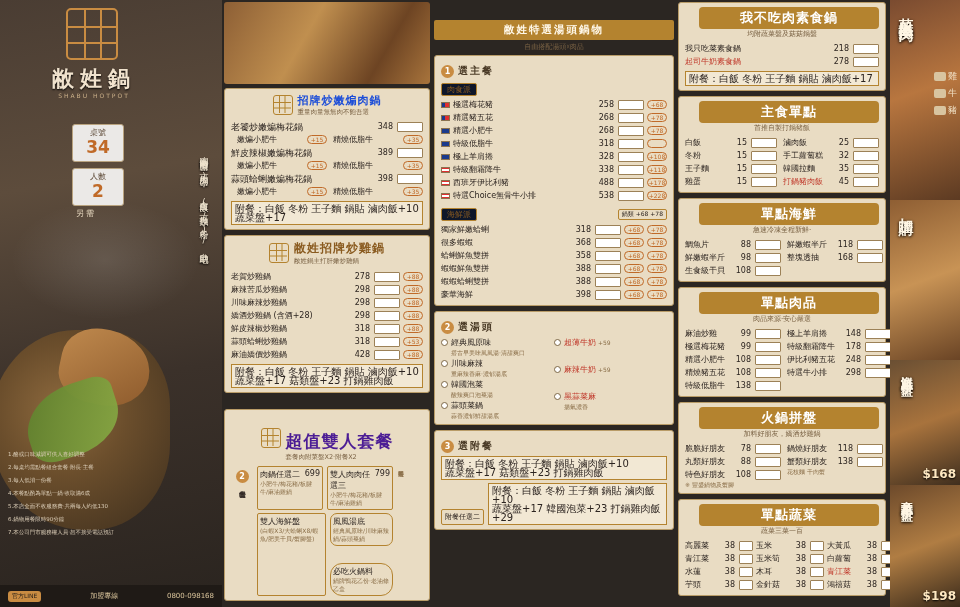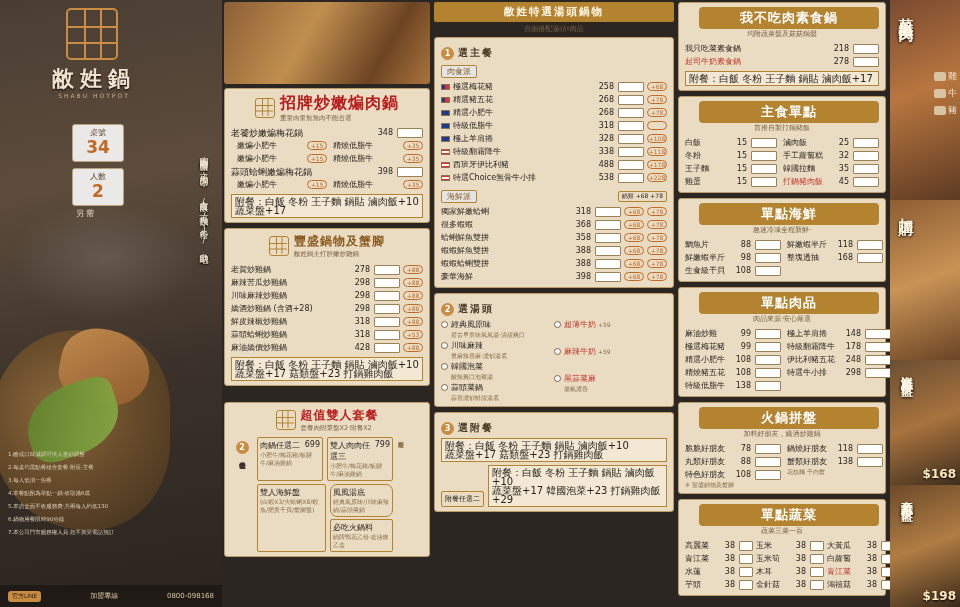--- a/index.html
+++ b/index.html
@@ -132,21 +132,21 @@
   .row .badge {
     width:20px; height:9px; border:1px solid #c06a28; color:#c06a28;
     border-radius:5px; font-size:6px; text-align:center; line-height:8px; margin-left:3px;
   }
   .flag { width:9px; height:6px; margin-right:3px; border:.5px solid #8a7250; flex:0 0 auto; }
   .f-tw { background:linear-gradient(90deg,#1b3a8c 42%,#e03030 42%); }
   .f-us { background:linear-gradient(180deg,#e03030 0 20%,#fff 20% 40%,#e03030 40% 60%,#fff 60% 80%,#e03030 80%); }
   .f-au { background:#1b3a8c; }
   .f-nz { background:#1b3a8c; }
   .group-label {
-    display:inline-block; background:#e5e5e5; border:1px solid #b4832f; color:#8a5b20;
+    display:inline-block; background:#0f172a; border:1px solid #b4832f; color:#8a5b20;
     font-size:8px; padding:0 5px; border-radius:2px; margin:3px 0 2px;
   }
   .step {
     display:flex; align-items:center; gap:4px; margin:4px 0 2px;
   }
   .step .num {
     width:13px; height:13px; border-radius:50%; background:#c98c42; color:#fff;
     font-size:8px; text-align:center; line-height:13px; font-weight:bold; flex:0 0 auto;
   }
   .step .tx { font-size:10px; font-weight:bold; letter-spacing:2px; color:#4a3a26; }
@@ -244,38 +244,43 @@
 
   <div class="col" style="left:224px; width:206px;">
 
     <div style="height:82px; margin:2px 0 4px; border-radius:3px; overflow:hidden;
                 background:linear-gradient(120deg,#8d5f35,#c08f4f 40%,#6d4423 75%,#a8743c);"></div>
 
     <div class="panel">
       <div style="display:flex; align-items:center; gap:5px; justify-content:center;">
         <div class="logo-mark"></div>
         <div>
-          <div style="font-size:16px; font-weight:bold; color:#b91c1c; letter-spacing:1px;">招牌炒嫩煸肉鍋</div>
+          <div style="font-size:11px; font-weight:bold; color:#1d4ed8; letter-spacing:1px;">招牌炒嫩煸肉鍋</div>
           <div style="font-size:6.5px; color:#7a6244;">重量肉量無無肉不飽吾選</div>
         </div>
       </div>
 
       <div class="row" style="margin-top:3px;">
         <span class="nm" style="font-size:9px;">老饕炒嫩煸梅花鍋</span>
         <span class="pr">348</span>
         <span class="box"></span>
       </div>
       <div class="row">
         <span class="nm" style="padding-left:6px;">嫩煸小肥牛</span>
         <span class="badge">+15</span>
         <span class="nm" style="padding-left:6px;">精燒低脂牛</span>
         <span class="badge">+35</span>
       </div>
 
       <div class="row">
+        <span class="nm" style="font-size:9px;">鮮皮辣椒嫩煸梅花鍋</span>
+        <span class="pr">389</span>
+        <span class="box"></span>
+      </div>
+      <div class="row">
         <span class="nm" style="padding-left:6px;">嫩煸小肥牛</span>
         <span class="badge">+15</span>
         <span class="nm" style="padding-left:6px;">精燒低脂牛</span>
         <span class="badge">+35</span>
       </div>
 
       <div class="row">
         <span class="nm" style="font-size:9px;">蒜頭蛤蜊嫩煸梅花鍋</span>
         <span class="pr">398</span>
         <span class="box"></span>
@@ -287,21 +292,21 @@
         <span class="badge">+35</span>
       </div>
 
       <div class="inline-note">附餐：白飯  冬粉  王子麵  鍋貼  滷肉飯+10  蔬菜盤+17</div>
     </div>
 
     <div class="panel">
       <div style="display:flex; align-items:center; gap:5px; justify-content:center;">
         <div class="logo-mark"></div>
         <div>
-          <div style="font-size:12px; font-weight:bold; color:#8a5b20; letter-spacing:1px;">豐盛鍋物及蟹腳</div>
+          <div style="font-size:12px; font-weight:bold; color:#8a5b20; letter-spacing:1px;">敝姓招牌炒雞鍋</div>
           <div style="font-size:6.5px; color:#7a6244;">敝姓鍋主打肝嫩炒雞鍋</div>
         </div>
       </div>
 
       <div style="margin-top:4px;">
         <div class="row">
           <span class="nm">老賀炒雞鍋</span>
           <span class="pr">278</span>
           <span class="box"></span>
           <span class="badge">+88</span>
@@ -347,21 +352,21 @@
       <div class="inline-note">
         <div>附餐：白飯  冬粉  王子麵  鍋貼  滷肉飯+10</div>
         <div>蔬菜盤+17    菇類盤+23    打鍋雞肉飯</div>
       </div>
     </div>
 
     <div class="panel" style="margin-top:16px;">
       <div style="display:flex; align-items:center; gap:5px; justify-content:center;">
         <div class="logo-mark"></div>
         <div>
-          <div style="font-size:12px; font-weight:bold; color:#b91c1c; letter-spacing:1px;">超值雙人套餐</div>
+          <div style="font-size:17px; font-weight:bold; color:#4c1d95; letter-spacing:1px;margin-top:16px;">超值雙人套餐</div>
           <div style="font-size:6.5px; color:#7a6244;">套餐肉附菜盤X2‧附餐X2</div>
         </div>
       </div>
 
       <div style="display:flex; gap:4px; margin-top:4px; align-items:flex-start;">
         <div style="flex:0 0 22px; text-align:center;">
           <div class="step" style="justify-content:center;">
             <span class="num">2</span>
           </div>
           <div style="font-size:7px; writing-mode:vertical-rl; text-orientation:upright; margin:2px auto;">套餐组合</div>
@@ -386,36 +391,36 @@
           <div style="display:flex; gap:4px; margin-top:3px;">
             <div style="flex:1 1 0; border:1px solid #b4832f; border-radius:2px; padding:2px;">
               <div>雙人海鮮盤</div>
               <div class="note-line">(白蝦X3/大蛤蜊X8/蝦魚/肥美千貝/蟹腳盤)</div>
             </div>
             <div style="flex:1 1 0;">
               <div style="border:1px solid #b4832f; border-radius:7px; padding:2px;">
                 <div>風風湯底</div>
                 <div class="note-line">經典風原味/川味麻辣鍋/蒜頭菜鍋</div>
               </div>
-              <div style="border:1px solid #b4832f; border-radius:2px; padding:2px; margin-top:2px;font-family:Liberation Serif, serif;">
+              <div style="border:1px solid #b4832f; border-radius:12px; padding:2px; margin-top:17px;">
                 <div>必吃火鍋料</div>
                 <div class="note-line">鍋牌鴨花乙份‧老油條乙盒</div>
               </div>
             </div>
           </div>
         </div>
         <div style="flex:0 0 26px;">
           <div class="note-line" style="writing-mode:vertical-rl; text-orientation:upright; height:60px;">附餐任選二</div>
         </div>
       </div>
     </div>
   </div>
 
   <div class="col" style="left:434px; width:240px;">
-    <div class="hdr-ribbon" style="margin-top:2px;">敝姓特選湯頭鍋物</div>
+    <div class="hdr-ribbon" style="margin-top:20px;">敝姓特選湯頭鍋物</div>
     <div class="sect-sub" style="margin-top:2px;">自由搭配湯頭☓肉品</div>
 
     <div class="panel">
       <div class="step">
         <span class="num">1</span>
         <span class="tx">選主餐</span>
       </div>
       <span class="group-label">肉食派</span>
 
       <div class="row">

